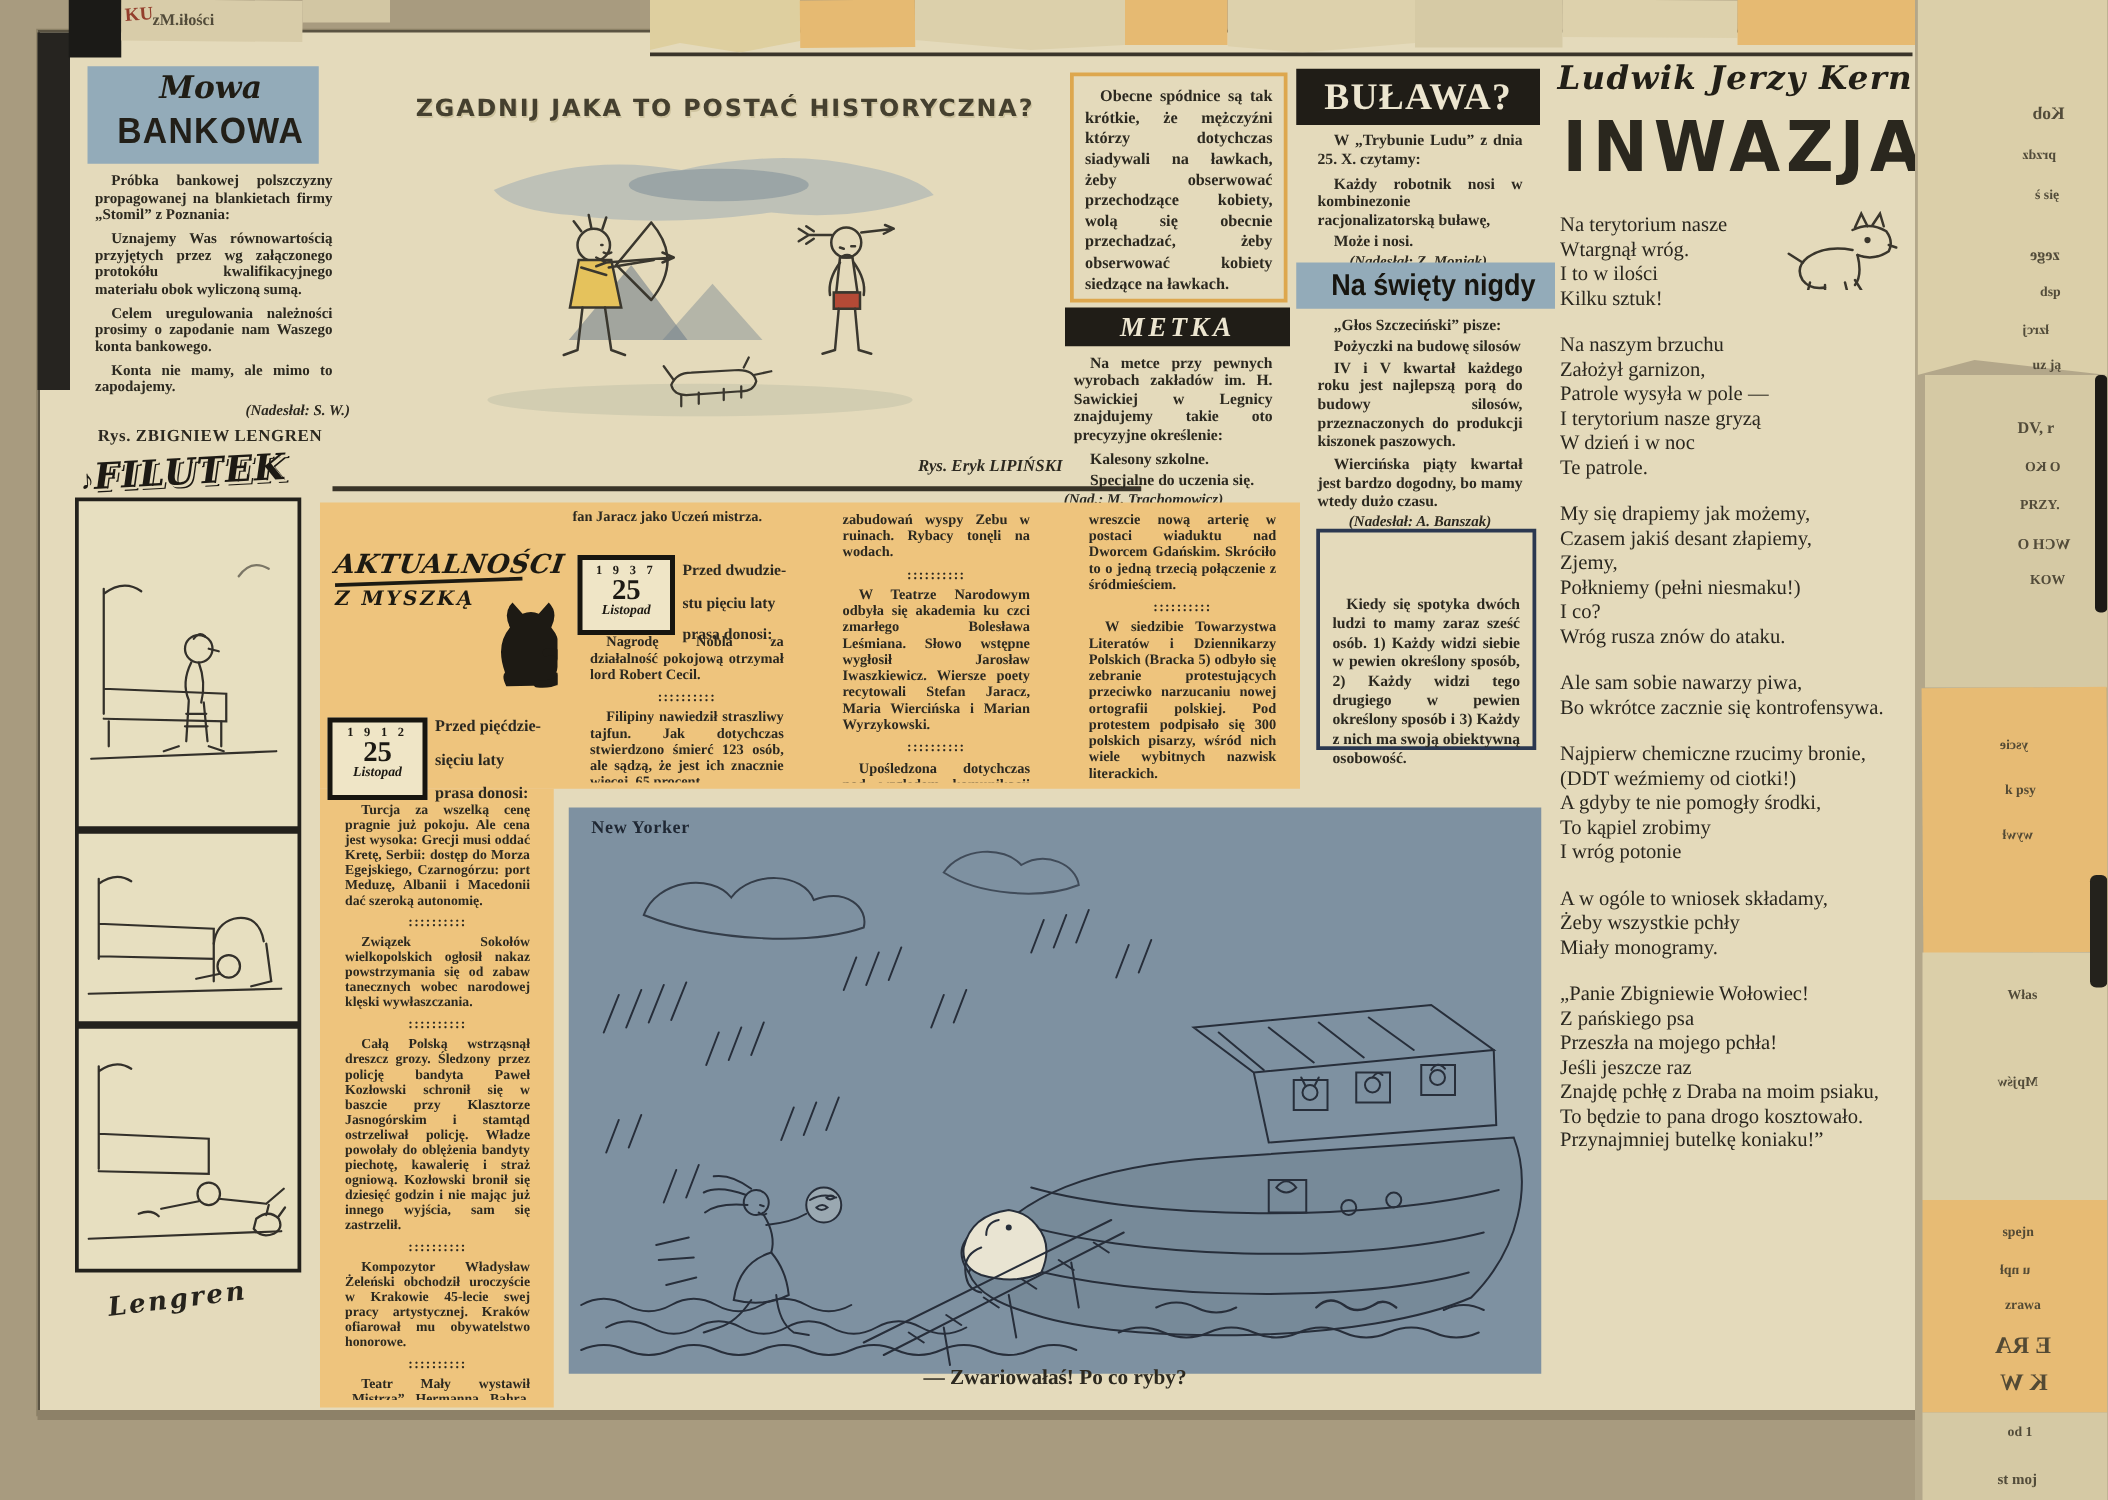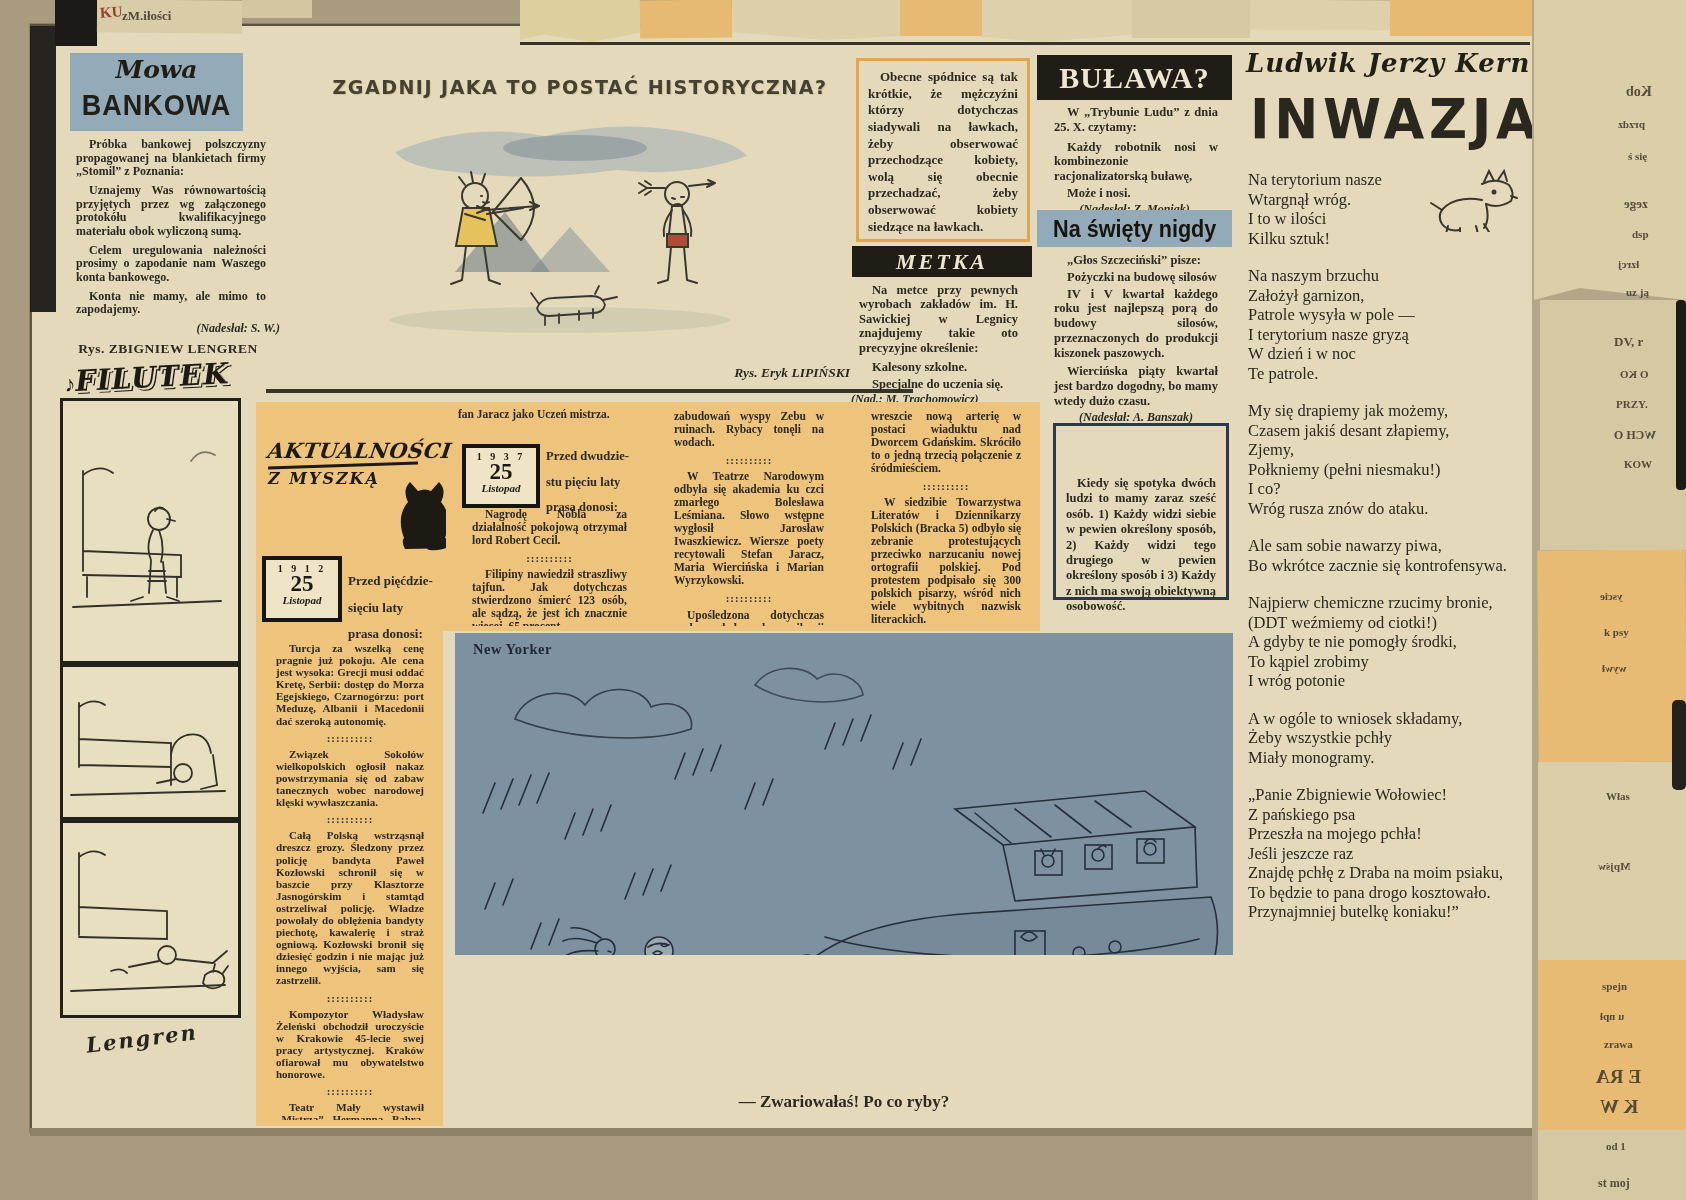--- a/index.html
+++ b/index.html
@@ -10,21 +10,21 @@
   body{background:var(--surround);font-family:"Liberation Serif",serif;}
   #root{position:relative;width:1686px;height:1200px;overflow:hidden;background:var(--surround);}
   .abs{position:absolute;}
   .page{background:var(--paper);border:2px solid #5a5342;box-shadow:0 0 0 1px #8c8166;}
   .body{font-family:"Liberation Serif",serif;font-weight:bold;color:var(--ink);text-align:justify;}
   .body p{margin:0 14px 5px;text-indent:13px;}
   .it{font-style:italic;text-align:center;}
   .credit{text-align:right;font-style:italic;font-weight:bold;}
   .sep{text-align:center;font-weight:bold;letter-spacing:1px;margin:4px 0;font-size:11px;color:var(--ink);}
   .bar{background:var(--black_bar);color:#ece5cf;display:flex;align-items:center;justify-content:center;}
-  .bluebox{background:var(--blue);}
+  .bluebox{background:var(--blue);padding-left:12px;}
   .cal{background:#efe5c6;border:4px solid #17150f;text-align:center;color:#1c1913;}
   .cal-year{font-size:10px;letter-spacing:3px;font-weight:bold;margin-top:3px;}
   .cal-day{font-size:23px;font-weight:bold;line-height:20px;}
   .cal-month{font-size:11px;font-weight:bold;font-style:italic;}
   .cal-intro{font:bold 13px/2.05 "Liberation Serif",serif;white-space:pre-line;color:var(--ink);}
   .stanza{white-space:pre-line;font:400 16.5px/19.5px "Liberation Serif",serif;color:#2a271f;margin:0 0 18px;}
   .frag{position:absolute;font:bold 11px "Liberation Serif",serif;color:#42Three;} 
   .frag{color:#443e2e;opacity:.9;}
   .mir{transform:scaleX(-1);}
   .tx{background-image:repeating-linear-gradient(to bottom, rgba(62,56,40,.38) 0 1px, transparent 1px 4px);}
@@ -178,21 +178,21 @@
     <div style="width:150px;height:3px;background:#1d1a12;transform:rotate(-2deg);margin:1px 0 2px;"></div>
     <div class="script" style="font-size:16px;color:#1d1a12;letter-spacing:2px;">Z MYSZKĄ</div>
   </div>
   <div class="abs" style="left:390px;top:476px;">
     <svg width="56" height="78" viewBox="0 0 56 78">
       <path d="M14 62 q-8 -22 4 -36 q-6 -12 2 -20 l8 9 q7 -3 13 0 l8 -9 q8 8 2 20 q12 14 4 36 q14 2 12 10 l-52 1 q-4 -8 -1 -11 z" fill="#1d1a14"></path>
       <path d="M40 71 q22 2 20 -16 q-2 -12 -13 -9" stroke="#1d1a14" stroke-width="6" fill="none" stroke-linecap="round"></path>
     </svg>
   </div>
 
-  <div class="abs cal" style="left:262px;top:556px;width:72px;height:58px;">
+  <div class="abs cal" style="left:262px;top:574px;width:72px;height:58px;">
     <div class="cal-year">1 9 1 2</div>
     <div class="cal-day">25</div>
     <div class="cal-month">Listopad</div>
   </div>
   <div class="abs cal-intro" style="left:348px;top:568px;width:100px;">Przed pięćdzie-
 sięciu laty
 prasa donosi:</div>
 
   <div class="abs body" style="left:262px;top:642px;width:176px;height:478px;overflow:hidden;font-size:11px;line-height:1.1;">
     <p>Turcja za wszelką cenę pragnie już pokoju. Ale cena jest wysoka: Grecji musi oddać Kretę, Serbii: dostęp do Morza Egejskiego, Czarnogórzu: port Meduzę, Albanii i Macedonii dać szeroką autonomię.</p>
@@ -229,21 +229,21 @@
     <p>Upośledzona dotychczas pod względem komunikacji dzielnica Żoliborz uzyskała</p>
   </div>
 
   <div class="abs body" style="left:857px;top:410px;width:178px;height:216px;overflow:hidden;font-size:11.5px;line-height:1.13;">
     <p style="text-indent:0;">wreszcie nową arterię w postaci wiaduktu nad Dworcem Gdańskim. Skróciło to o jedną trzecią połączenie z śródmieściem.</p>
     <div class="sep">::::::::::</div>
     <p>W siedzibie Towarzystwa Literatów i Dziennikarzy Polskich (Bracka 5) odbyło się zebranie protestujących przeciwko narzucaniu nowej ortografii polskiej. Pod protestem podpisało się 300 polskich pisarzy, wśród nich wiele wybitnych nazwisk literackich.</p>
     <div class="credit" style="font-size:11.5px;font-style:normal;margin-top:16px;">(kar. beyl.)</div>
   </div>
 
-  <div class="abs" style="left:455px;top:633px;width:778px;height:322px;background:var(--cartoon_bg);overflow:hidden;">
+  <div class="abs" style="left:455px;top:646px;width:778px;height:453px;background:var(--cartoon_bg);overflow:hidden;">
     <svg width="778" height="453" viewBox="0 0 778 453">
       <g stroke="#272e3a" stroke-width="1.6" fill="none" stroke-linecap="round">
         <path d="M60 86 c10 -28 54 -34 70 -14 c16 -22 58 -20 66 2 c26 -10 44 6 40 22 c-40 14 -120 12 -176 -10 z" opacity=".85"></path>
         <path d="M300 52 c14 -20 48 -22 62 -6 c20 -12 44 0 46 16 c-30 12 -80 8 -108 -10 z" opacity=".7"></path>
         <path d="M40 150l-12 30M58 146l-12 30M76 142l-12 30M94 140l-12 30M120 180l-10 26M138 176l-10 26M156 172l-10 26"></path>
         <path d="M230 120l-10 26M248 116l-10 26M266 112l-10 26M300 150l-10 26M318 146l-10 26"></path>
         <path d="M380 90l-10 26M398 86l-10 26M416 82l-10 26M448 110l-10 26M466 106l-10 26"></path>
         <path d="M40 250l-10 26M58 246l-10 26M86 290l-10 26M104 286l-10 26"></path>
         <path d="M180 240l-10 26M198 236l-10 26M216 232l-10 26"></path>
 

